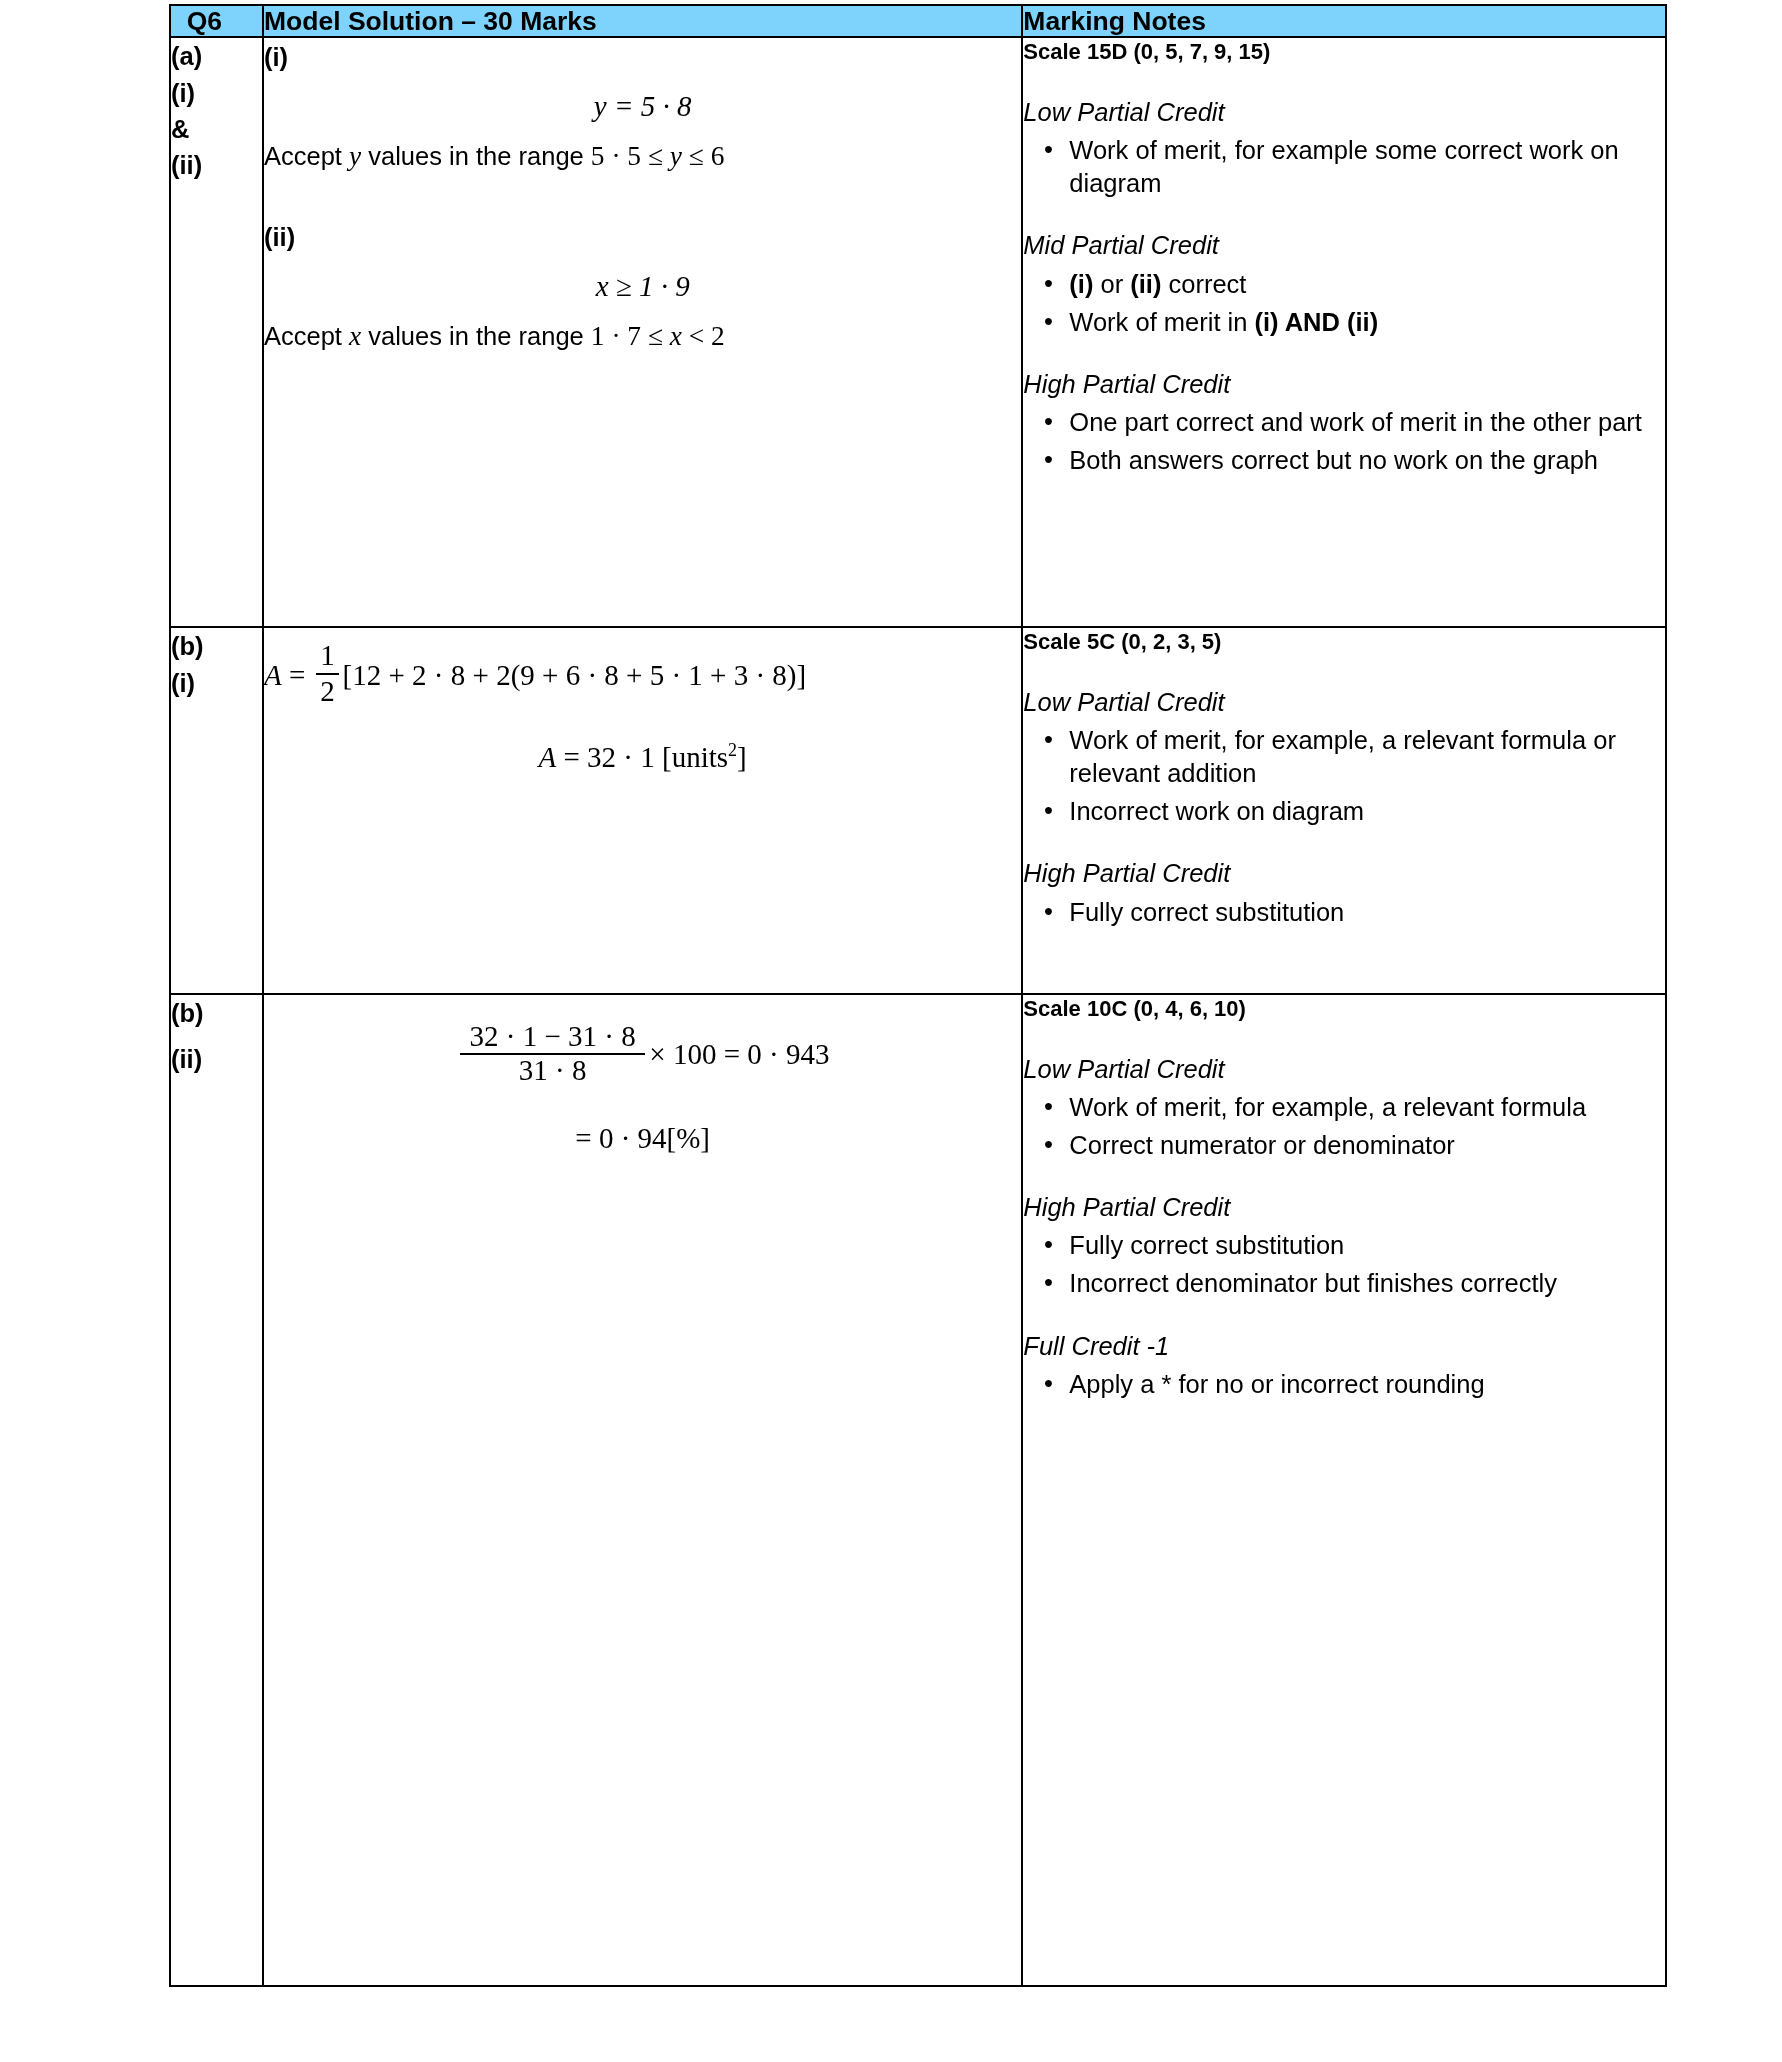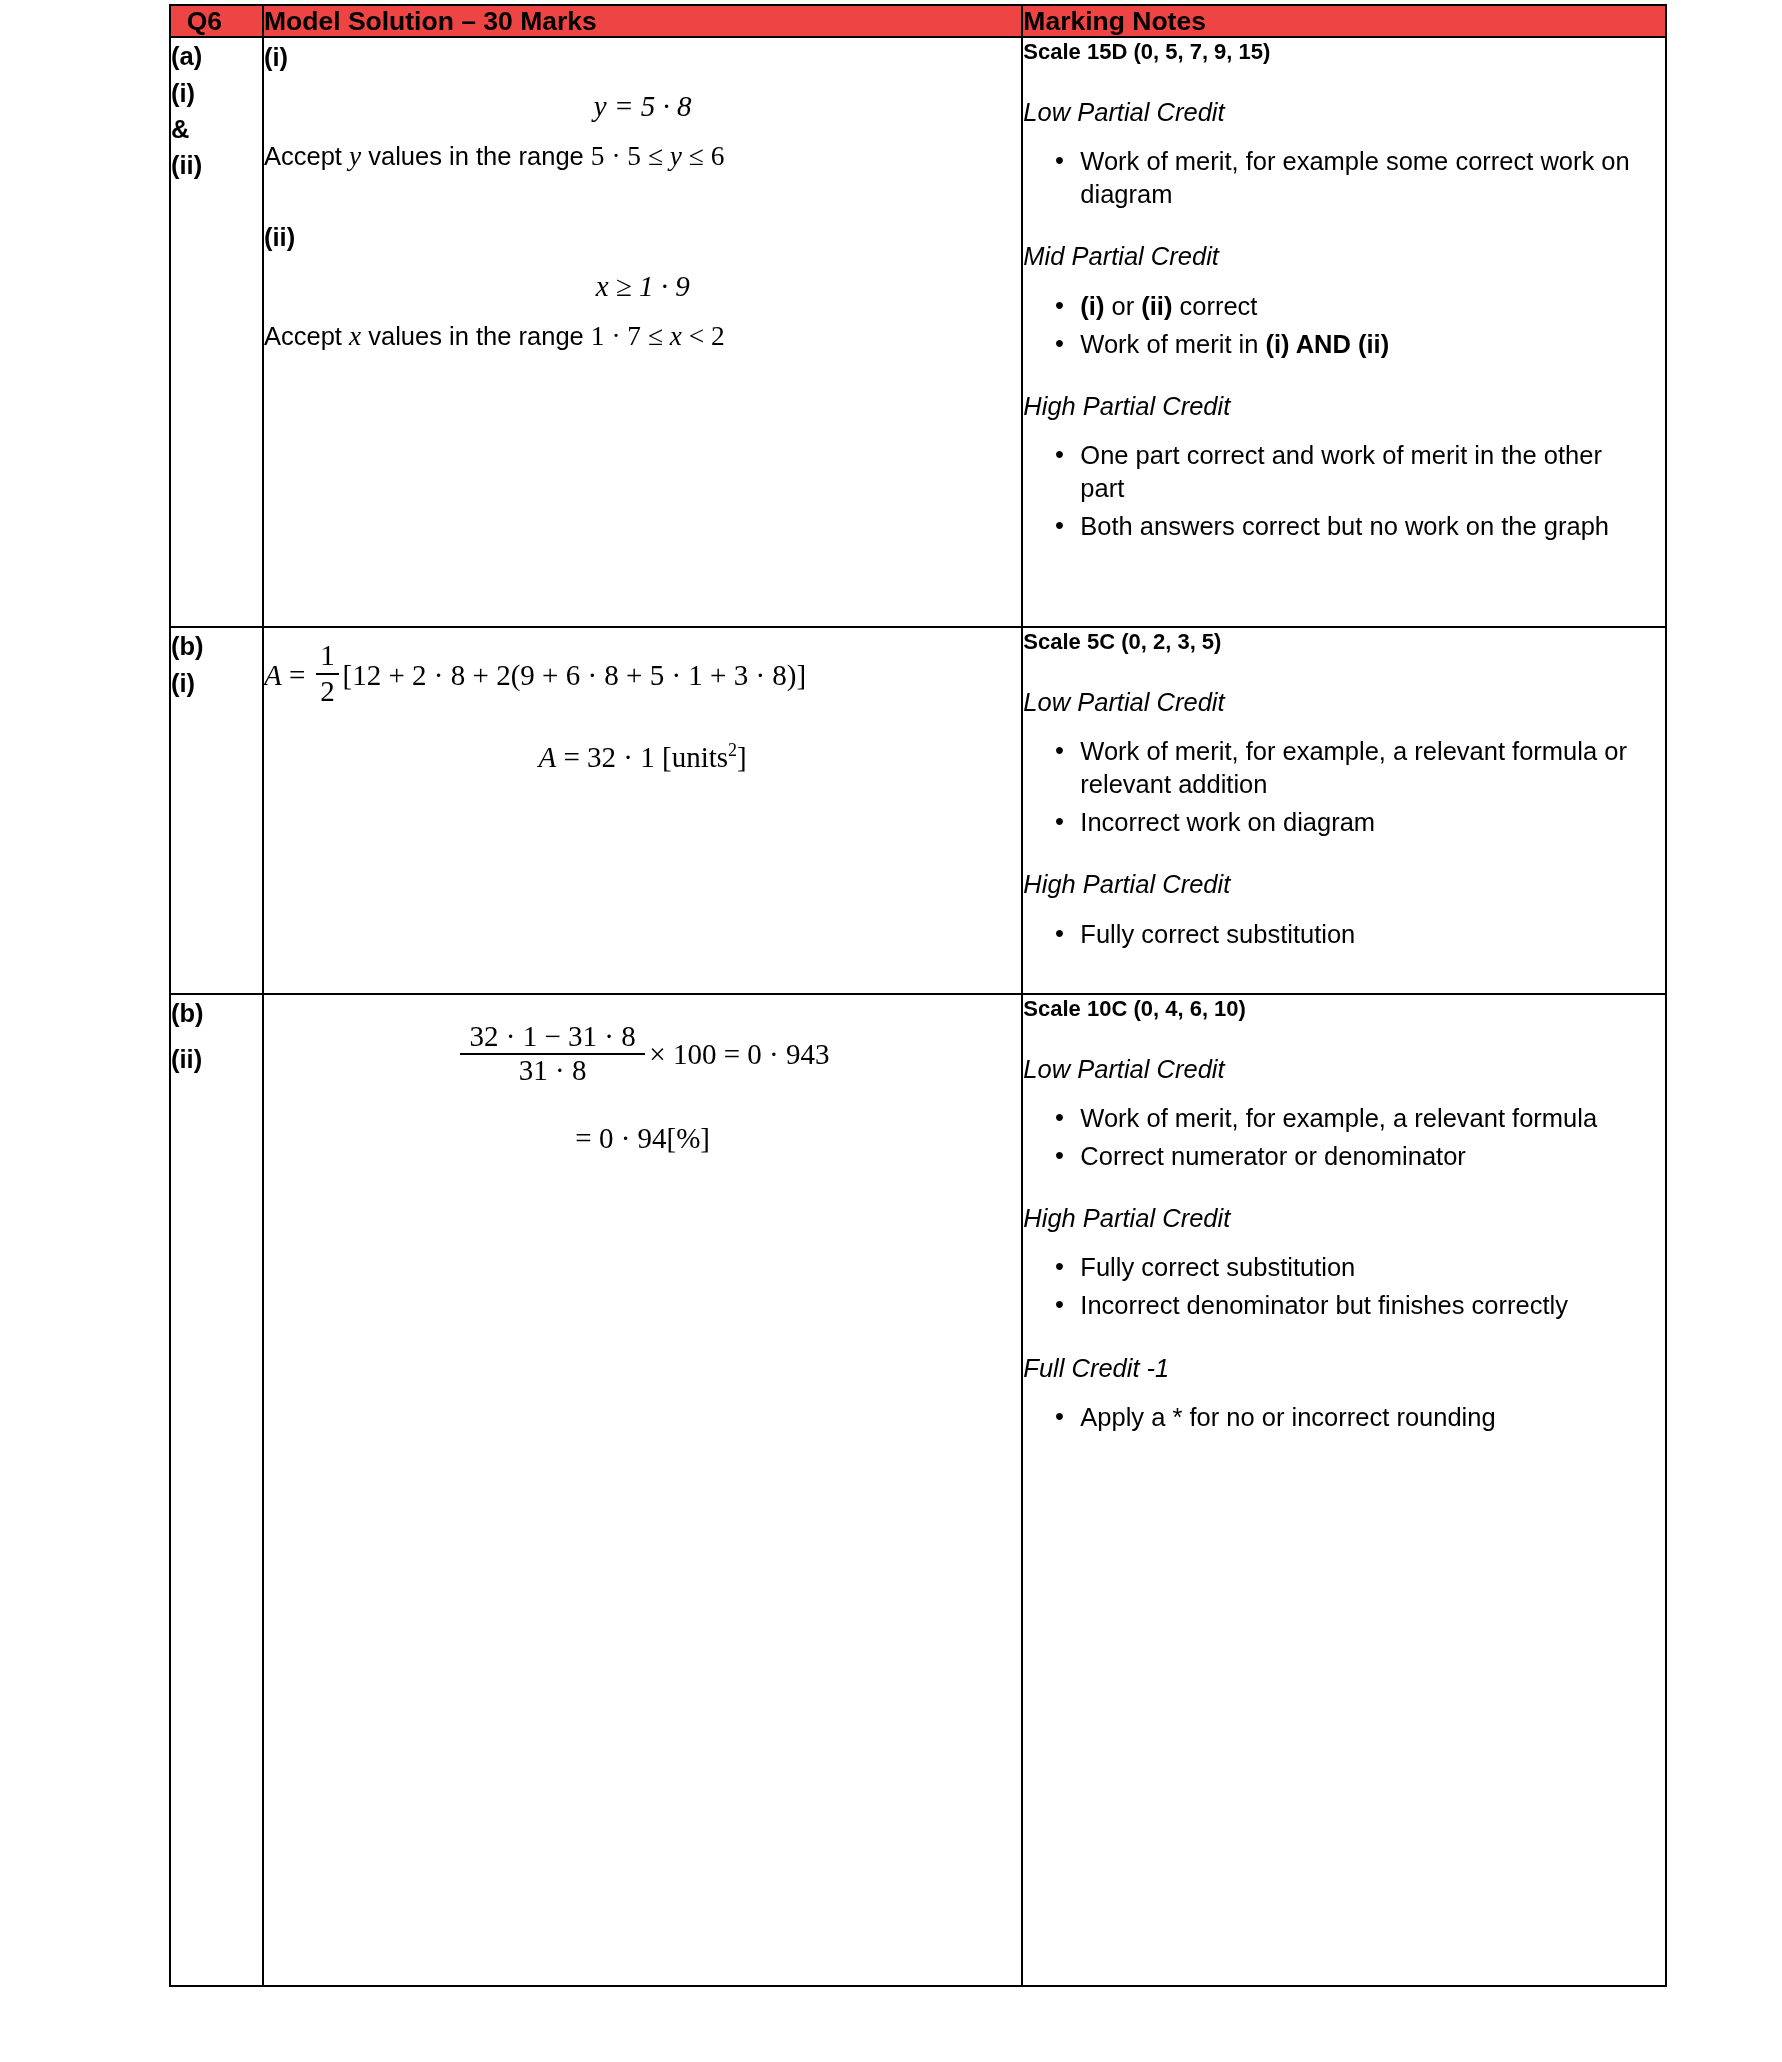--- a/index.html
+++ b/index.html
@@ -36,21 +36,21 @@
     padding: 0;
   }
 
   
   col.c-q   { width: 90px; }
   col.c-sol { width: 735px; }
   col.c-mn  { width: 623px; }
 
   
   thead th {
-    background: #ef4444;
+    background: #7dd3fc;
     font-weight: bold;
     font-size: 26.5px;
     text-align: left;
     padding: 7.8px 13.7px 9.8px 13.7px;
     line-height: 1.15;
     margin-left: 44px;
   }
   thead th.q-head { padding-left: 15.7px; }
 
   
@@ -133,21 +133,21 @@
     margin-bottom: 3.9px;
   }
   .credit-head {
     font-style: italic;
     font-size: 25.5px;
     margin-top: 29px;
     margin-bottom: 2px;
   }
   ul.notes {
     list-style: none;
-    margin: 16px;
+    margin: 5px;
     padding: 0;
   }
   ul.notes li {
     position: relative;
     padding-left: 41px;
     margin-top: 4.9px;
     font-size: 25.5px;
     line-height: 1.3;
   }
   ul.notes li::before {

